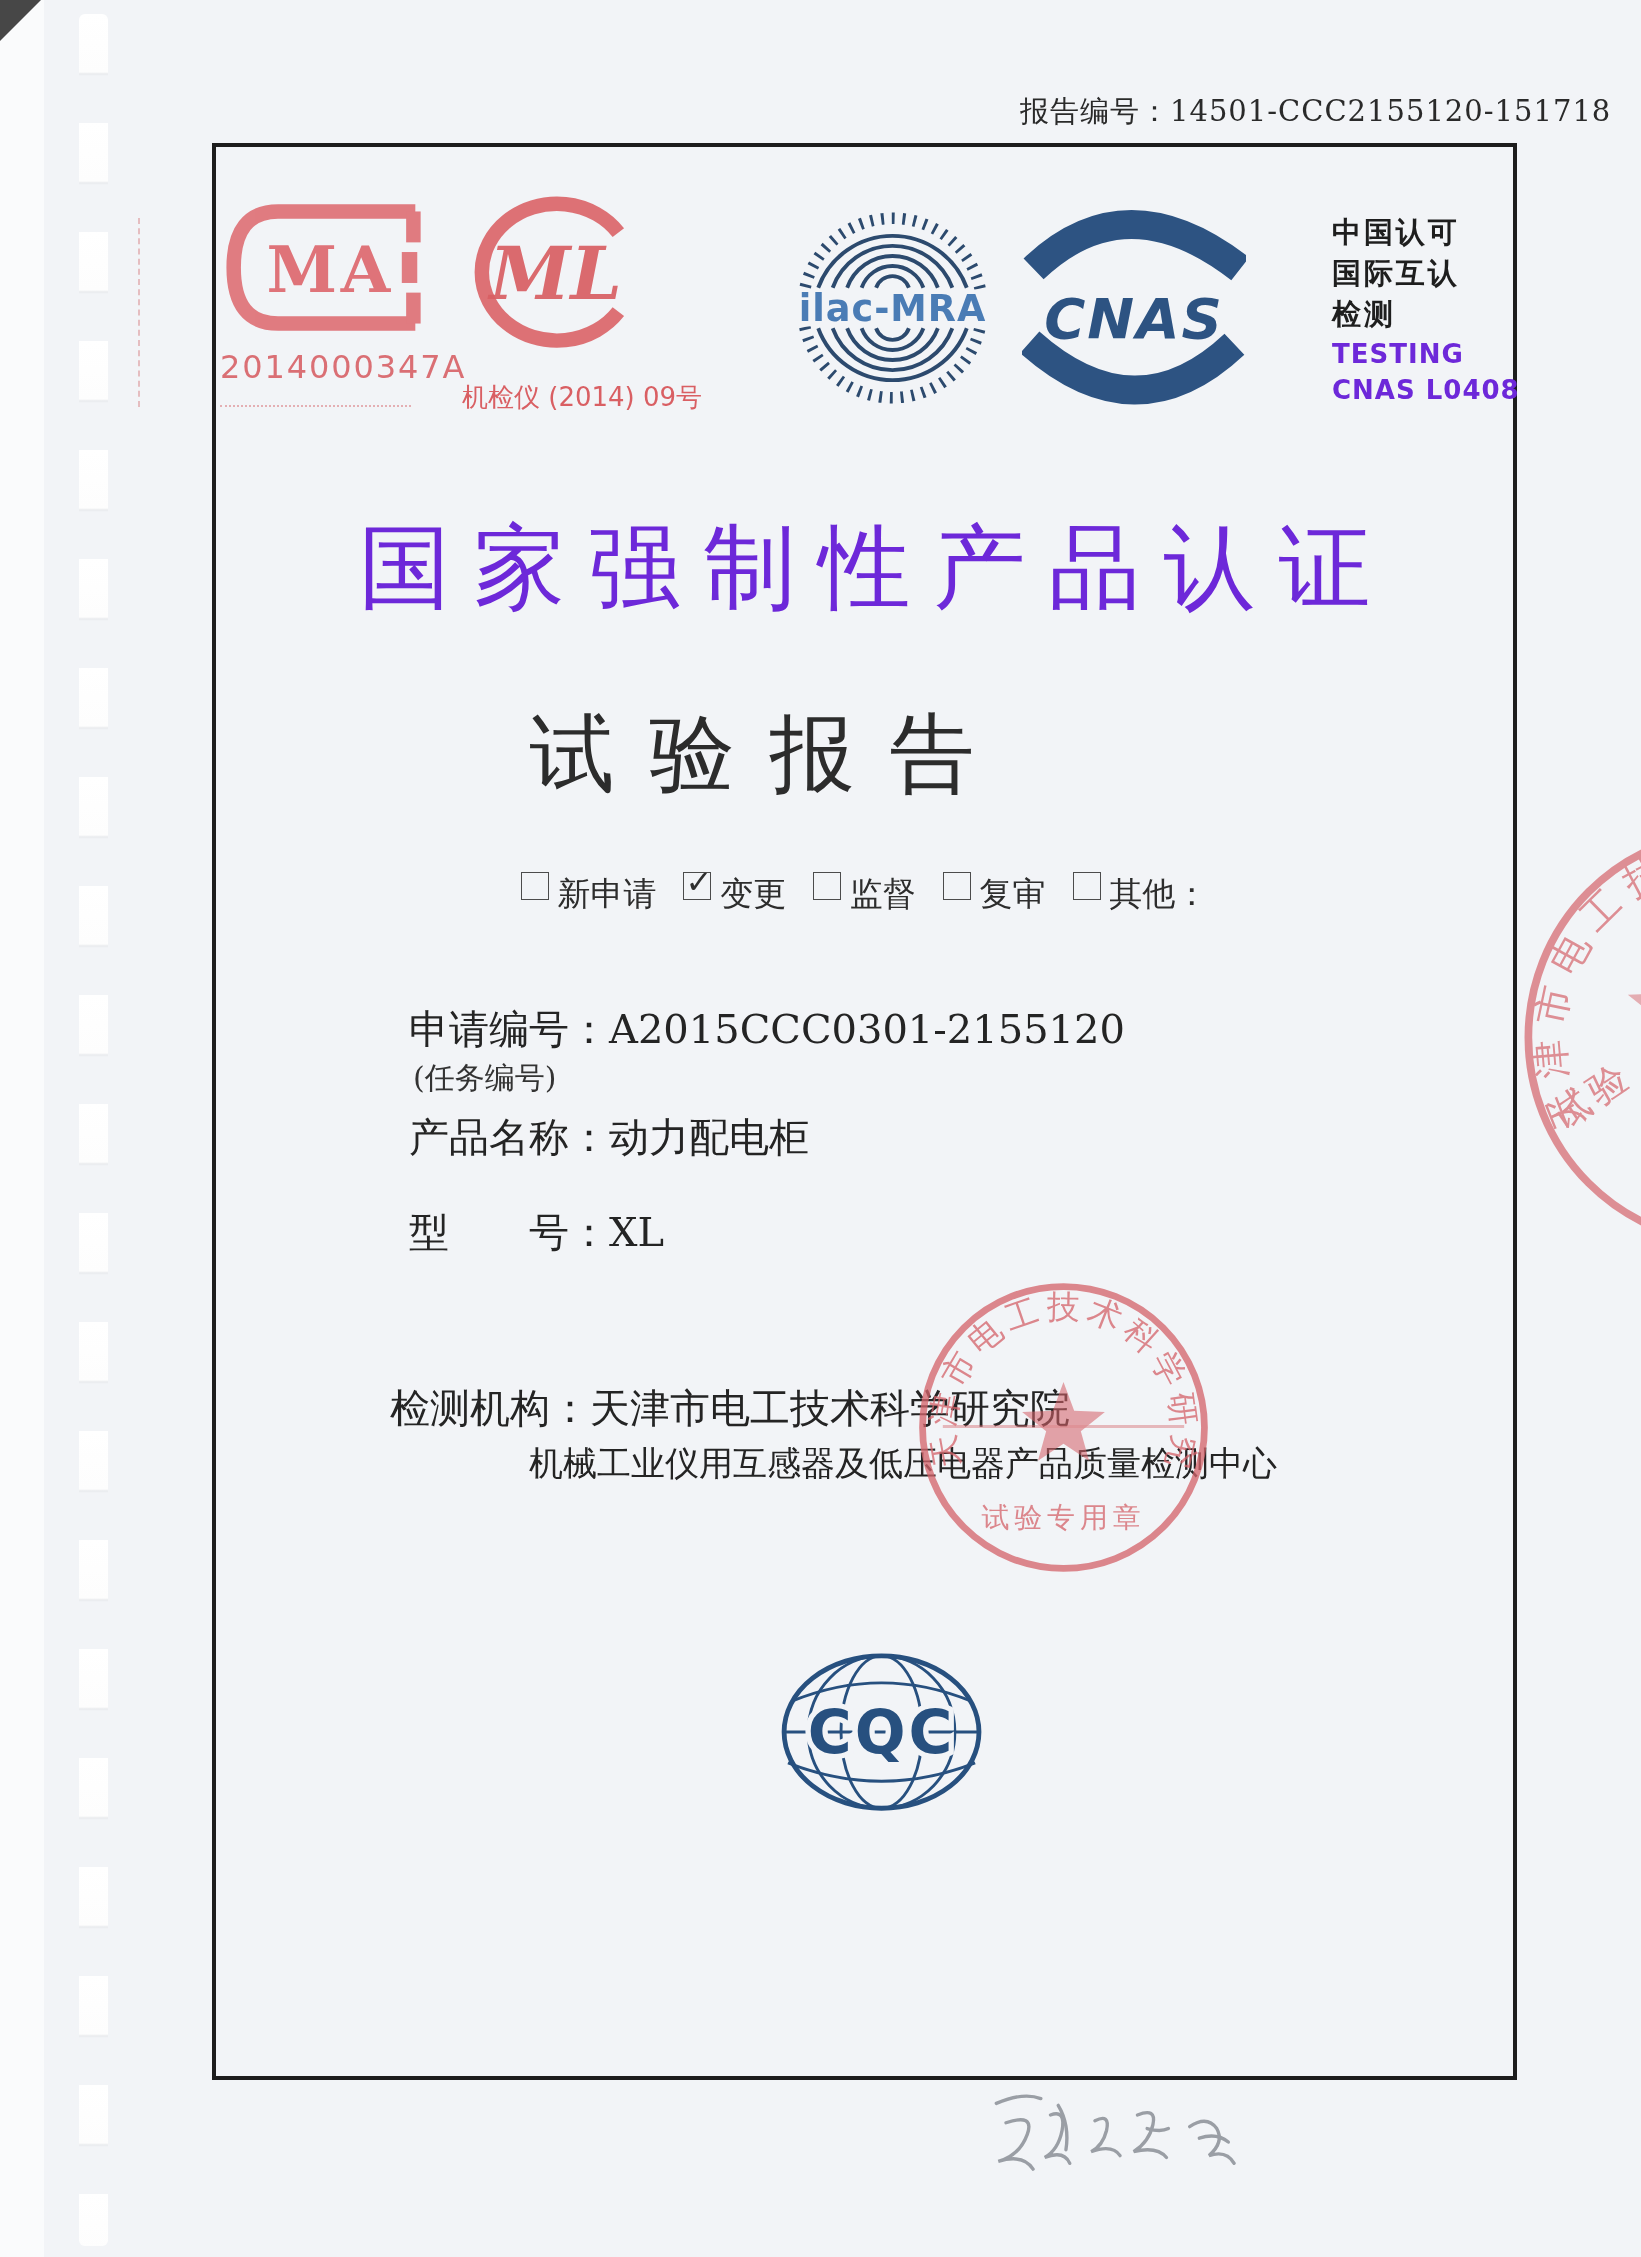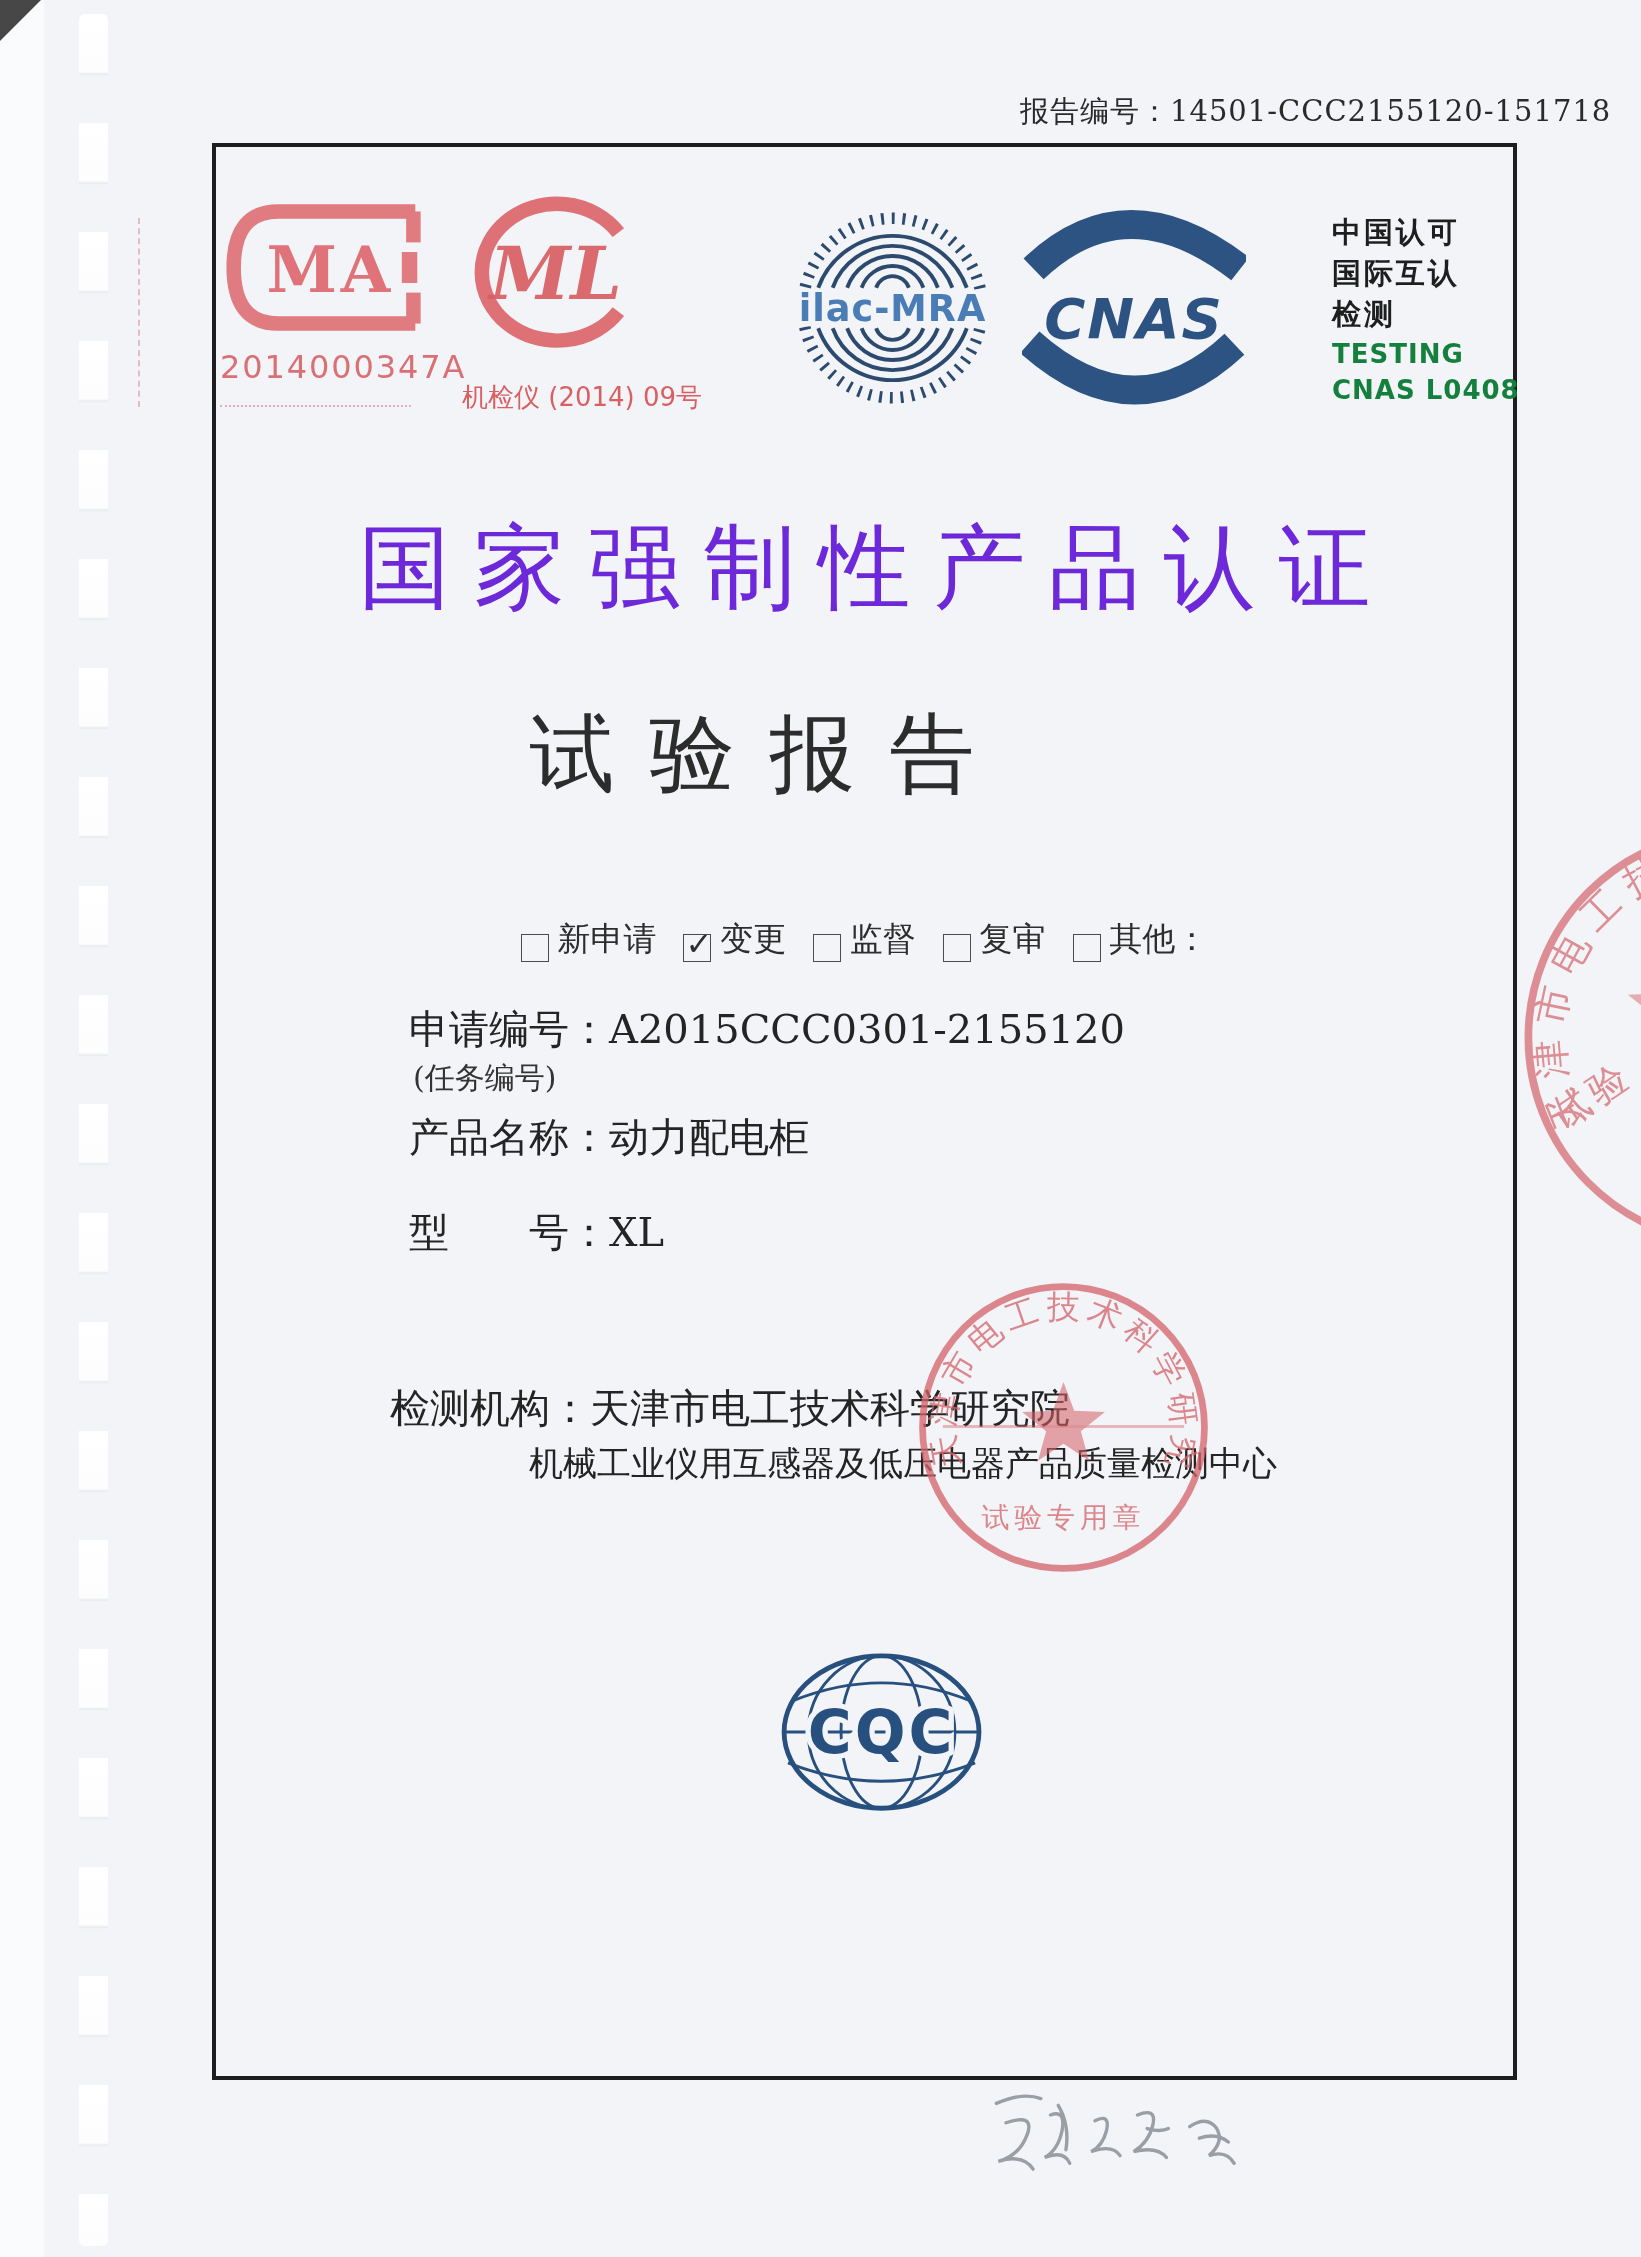--- a/index.html
+++ b/index.html
@@ -22,27 +22,27 @@
   
   .frame{left:212px;top:143px;width:1305px;height:1937px;border:4.8px solid #1d1d1d;box-sizing:border-box;}
   
   .report-line{left:1020px;top:92px;font-size:29px;letter-spacing:1px;color:#2a2a2a;white-space:nowrap;}
   
   .cma-number{left:220px;top:348px;font-size:32px;letter-spacing:1.9px;color:rgba(214,92,98,.88);font-family:"DejaVu Sans","Liberation Sans",sans-serif;}
   .cma-dotline{left:220px;top:405px;width:191px;height:0;border-top:2.9px dotted rgba(210,90,95,.45);}
   .ml-caption{left:462px;top:380px;font-size:26px;font-weight:normal;color:#d95f63;font-family:"DejaVu Sans","Liberation Sans",sans-serif;}
   .accr{left:1332px;top:212px;line-height:1.42;font-family:"DejaVu Sans","Liberation Sans",sans-serif;color:#1e1e1e;}
   .accr .zh{font-size:29px;font-weight:700;letter-spacing:2.9px;}
-  .accr .en{font-size:26px;font-weight:700;letter-spacing:1px;color:#15803d;}
+  .accr .en{font-size:26px;font-weight:700;letter-spacing:1px;color:#6d28d9;}
   
   .title{left:212px;top:506px;width:1305px;text-align:center;font-size:92px;letter-spacing:23px;padding-left:23px;box-sizing:border-box;color:#6d28d9;white-space:nowrap;}
   .subtitle{left:212px;top:697px;width:1080px;text-align:center;font-size:85px;letter-spacing:35px;padding-left:35px;box-sizing:border-box;color:#2c2c2c;white-space:nowrap;}
   
   .cb-row{left:212px;top:872px;width:1305px;display:flex;justify-content:center;gap:27px;font-size:33px;color:#2d2d2d;}
-  .cb-item{display:flex;align-items:flex-end;margin-top:45px;}
+  .cb-item{display:flex;align-items:flex-start;}
   .cb-box{position:relative;width:26px;height:26px;border:1.9px solid #4c4c4c;margin-right:8.7px;flex:0 0 auto;background:transparent;}
   .cb-box.checked::after{content:"✓";position:absolute;left:1px;top:-9.7px;font-size:32px;color:#2f2f2f;font-family:"DejaVu Sans","Liberation Sans",sans-serif;}
   
   .field{white-space:nowrap;color:#242424;}
   .f-app{left:409px;top:1002px;font-size:40px;}
   .f-task{left:413px;top:1058px;font-size:30px;color:#333;}
   .f-product{left:409px;top:1110px;font-size:40px;}
   .f-model{left:409px;top:1205px;font-size:40px;}
   .f-agency1{left:390px;top:1381px;font-size:40px;}
   .f-agency2{left:529px;top:1441px;font-size:34px;font-family:Liberation Serif, serif;}

